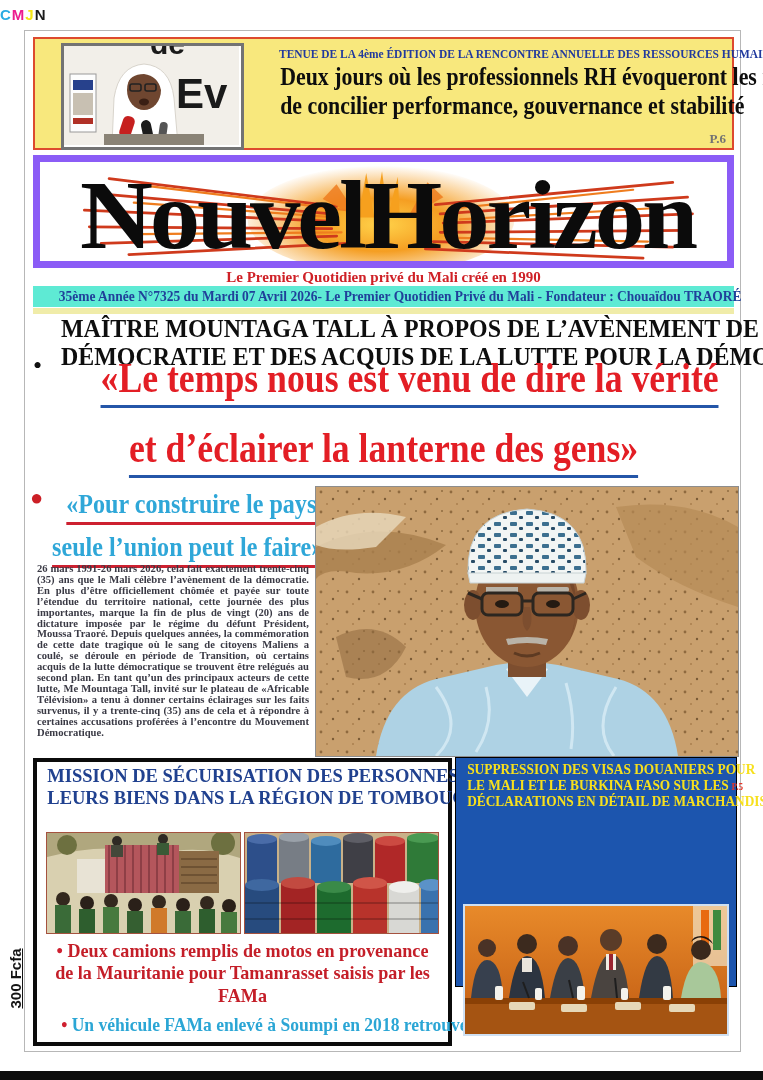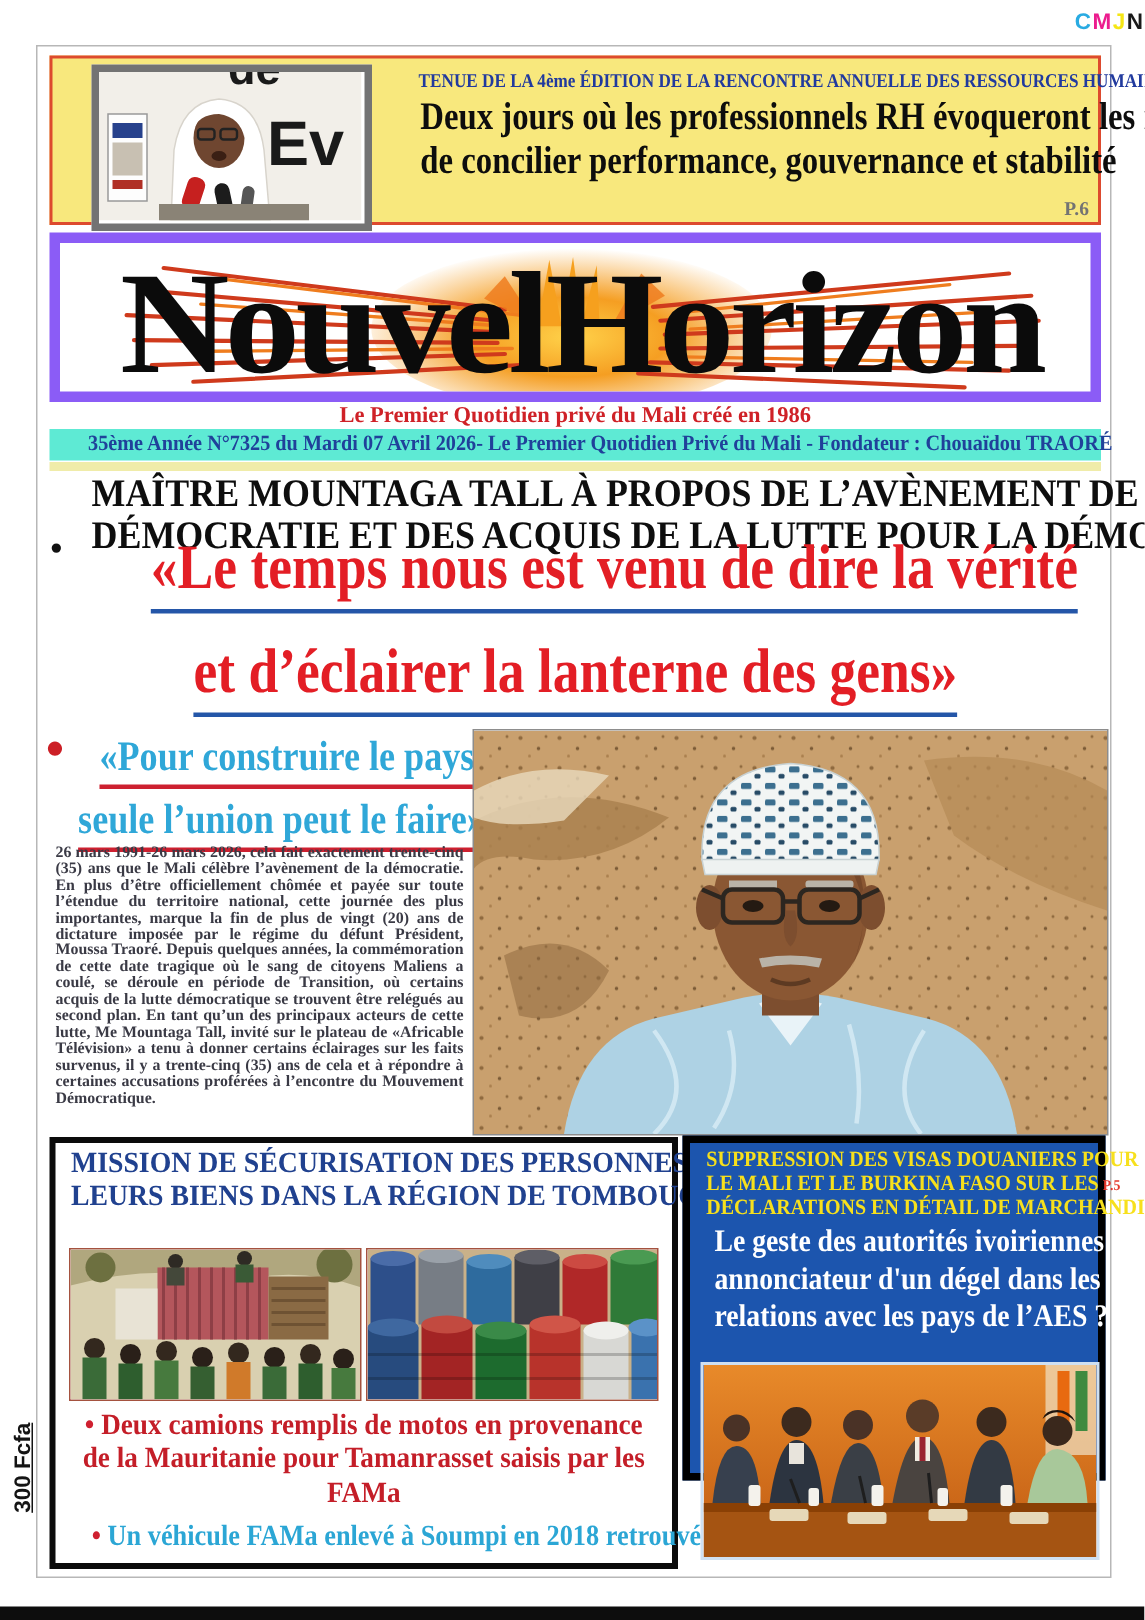--- a/index.html
+++ b/index.html
@@ -2,29 +2,29 @@
 <html><head>
 <meta charset="utf-8">
 <style>
   html,body{margin:0;padding:0;}
   body{
     width:763px;height:1080px;position:relative;background:#ffffff;
     font-family:"Liberation Serif",serif;overflow:hidden;
   }
   .abs{position:absolute;}
   
-  .cmjn{top:6px;left:0;width:763px;text-align:right;
+  .cmjn{top:6px;left:0;width:763px;text-align:left;
         font:bold 15px "Liberation Sans",sans-serif;letter-spacing:1px;}
   .cmjn .c{color:#29abe2}.cmjn .m{color:#ec1c8e}.cmjn .j{color:#f5e614}.cmjn .n{color:#1a1a1a}
   
   .frame{left:24px;top:30px;width:715px;height:1020px;border:1px solid #b7b7b7;background:#fff;}
   
   .top-banner{left:33px;top:37px;width:701px;height:113px;background:#f8e87d;
       border:2px solid #dd4a2e;box-sizing:border-box;}
-  .banner-photo{left:26px;top:4px;width:177px;height:101px;border:5px solid #737373;background:#fff;}
+  .banner-photo{left:26px;top:4px;width:177px;height:101px;border:3px solid #737373;background:#fff;}
   .banner-right{left:206px;top:2px;width:490px;height:105px;text-align:center;}
   .banner-kicker{display:inline-block;font:bold 13px "Liberation Serif",serif;color:#213a9e;
       transform:scaleX(0.88);transform-origin:center;white-space:nowrap;margin-top:5px;}
   .banner-head{font:bold 26px/1.12 "Liberation Serif",serif;color:#0d0d0d;
       transform:scaleX(0.84);transform-origin:center;white-space:nowrap;}
   .banner-pref{right:6px;bottom:1px;font:bold 13px "Liberation Serif",serif;color:#737373;}
   
   .masthead{left:33px;top:155px;width:701px;height:113px;border:7px solid #8b5cf6;
       box-sizing:border-box;background:#fff;overflow:hidden;}
   .masthead svg{position:absolute;left:0;top:0;width:100%;height:100%;}
@@ -68,21 +68,21 @@
   .sec-photos{left:9px;top:70px;width:393px;height:102px;display:flex;gap:3px;}
   .sec-photos .ph{flex:1;border:1px solid #a5523f;overflow:hidden;}
   .sec-bullets{left:4px;top:178px;width:403px;text-align:center;}
   .sec-b1{font:bold 19.5px/1.15 "Liberation Serif",serif;color:#c41e28;
       transform:scaleX(0.93);transform-origin:center;}
   .sec-b2{font:bold 19.5px/1.2 "Liberation Serif",serif;color:#2ba6d5;margin-top:6px;
       transform:scaleX(0.9);transform-origin:center;white-space:nowrap;}
   .rdot{color:#cf2030;}
   
   .cust-box{left:455px;top:757px;width:282px;height:230px;background:#1c55ae;
-      border:5px solid #000000;box-sizing:border-box;}
+      border:1px solid #000000;box-sizing:border-box;}
   .cust-kicker{left:0;top:3px;width:100%;text-align:center;
       font:bold 14.5px/1.12 "Liberation Serif",serif;color:#f7e01c;}
   .cust-kicker div{transform:scaleX(0.92);transform-origin:center;white-space:nowrap;}
   .cust-pref{font:bold 10px "Liberation Serif",serif;color:#e4372a;margin-left:3px;}
   .cust-head{left:0;top:53px;width:100%;text-align:center;
       font:bold 21px/1.2 "Liberation Serif",serif;color:#ffffff;}
   .cust-head div{transform:scaleX(0.88);transform-origin:center;white-space:nowrap;}
   .cust-photo{left:7px;top:146px;width:266px;height:132px;border:2px solid #cfe0f2;
       box-sizing:border-box;overflow:hidden;}
   
@@ -165,21 +165,21 @@
         <path d="M425 62 L620 50"></path>
         <path d="M420 82 L615 86"></path>
     </g>
     <path d="M330 12 L338 58 L346 10 L352 58 L362 16 L364 60 L322 60 Z" fill="#f6a01e"></path>
     <path d="M300 24 L322 60 L286 40 Z" fill="#ef7d1e" opacity="0.85"></path>
     <path d="M392 22 L372 60 L408 38 Z" fill="#ef7d1e" opacity="0.85"></path>
   </svg>
   <div class="abs mast-title">NouvelHorizon</div>
 </div>
 
-<div class="abs tagline">Le Premier Quotidien privé du Mali créé en 1986</div>
+<div class="abs tagline">Le Premier Quotidien privé du Mali créé en 1990</div>
 
 <div class="abs issue-bar">
   <span>35ème Année N°7325 du Mardi 07 Avril 2026- Le Premier Quotidien Privé du Mali - Fondateur : Chouaïdou TRAORÉ</span>
 </div>
 <div class="abs yellow-strip"></div>
 
 <div class="abs lead-kicker">
   <div>MAÎTRE MOUNTAGA TALL À PROPOS DE L’AVÈNEMENT DE LA</div>
   <div>DÉMOCRATIE ET DES ACQUIS DE LA LUTTE POUR LA DÉMOCRATIE</div>
 </div>
@@ -322,25 +322,20 @@
     <div class="sec-b2"><span class="rdot">• </span><span>Un véhicule FAMa enlevé à Soumpi en 2018 retrouvé</span></div>
   </div>
 </div>
 
 <div class="abs cust-box">
   <div class="abs cust-kicker">
     <div>SUPPRESSION DES VISAS DOUANIERS POUR</div>
     <div><span>LE MALI ET LE BURKINA FASO SUR LES</span><span class="cust-pref">P.5</span></div>
     <div>DÉCLARATIONS EN DÉTAIL DE MARCHANDISES</div>
   </div>
-  <div class="abs cust-head">
-    <div>Le geste des autorités ivoiriennes</div>
-    <div>annonciateur d'un dégel dans les</div>
-    <div>relations avec les pays de l’AES ?</div>
-  </div>
   <div class="abs cust-photo">
     <svg width="262" height="128" viewBox="0 0 262 128">
       <defs>
         <linearGradient id="warm" x1="0" y1="0" x2="0" y2="1">
           <stop offset="0%" stop-color="#e88a2a"></stop>
             <stop offset="100%" stop-color="#c05a12"></stop>
         </linearGradient>
       </defs>
       <rect width="262" height="128" fill="url(#warm)"></rect>
       <rect x="228" y="0" width="34" height="60" fill="#efe3c8" opacity="0.7"></rect>

